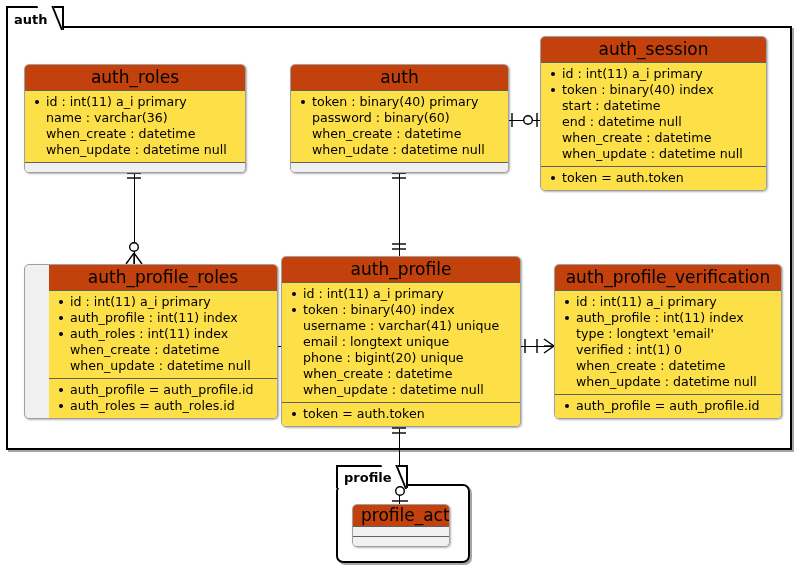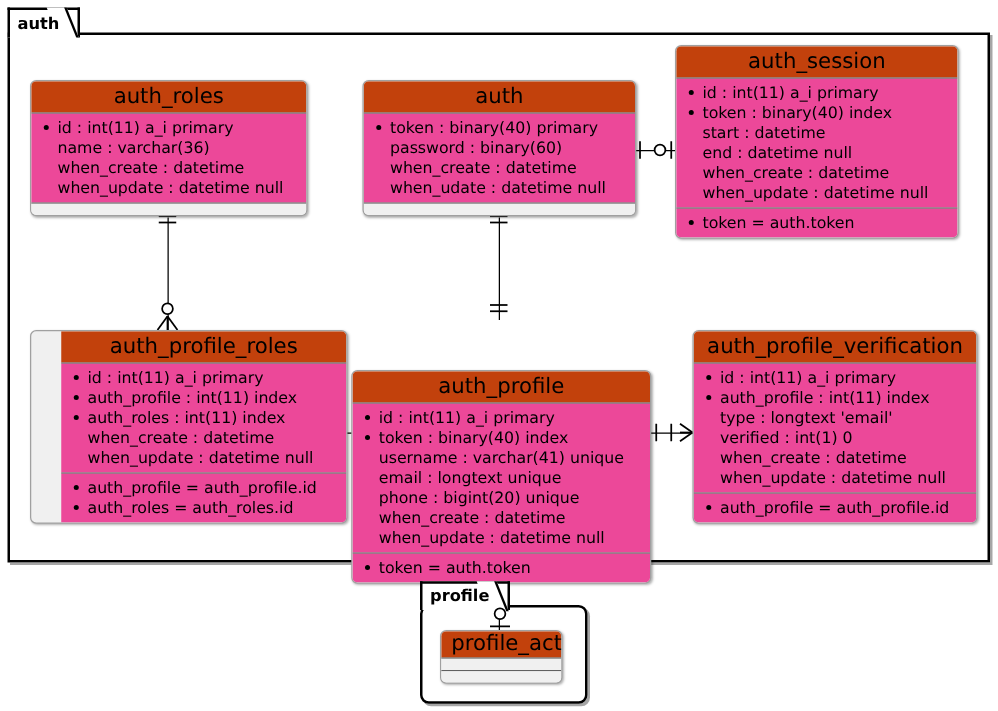--- a/index.html
+++ b/index.html
@@ -56,21 +56,21 @@
     z-index:4;
   }
   .ent-title{
     text-align:center;
     font-size:17px;
     line-height:15px;
     padding:5px 10px 5px;
     background:#c2410c;
   }
   .ent-sep{height:1px;background:#606060;}
-  .ent-rows{padding:3px 8px 4px 8px;background:#ec4899;}
+  .ent-rows{padding:3px 8px 4px 8px;background:#fde047;}
   .row{
     font-size:12.6px;line-height:16px;
     white-space:nowrap;
     position:relative;
     padding-left:13px;
   }
   .row.bullet::before{
     content:"";position:absolute;left:2px;top:6px;
     width:4px;height:4px;border-radius:50%;background:#000;
   }
@@ -165,21 +165,21 @@
       <div class="row">when_create : datetime</div>
       <div class="row">when_update : datetime null</div>
     </div>
     <div class="ent-sep"></div>
     <div class="ent-rows">
       <div class="row bullet">auth_profile = auth_profile.id</div>
       <div class="row bullet">auth_roles = auth_roles.id</div>
     </div>
   </div>
 
-  <div class="entity" style="left:281px;top:256px;width:238px;margin-top:40px;">
+  <div class="entity" style="left:281px;top:256px;width:238px;">
     <div class="ent-title">auth_profile</div>
     <div class="ent-sep"></div>
     <div class="ent-rows">
       <div class="row bullet">id : int(11) a_i primary</div>
       <div class="row bullet">token : binary(40) index</div>
       <div class="row">username : varchar(41) unique</div>
       <div class="row">email : longtext unique</div>
       <div class="row">phone : bigint(20) unique</div>
       <div class="row">when_create : datetime</div>
       <div class="row">when_update : datetime null</div>

